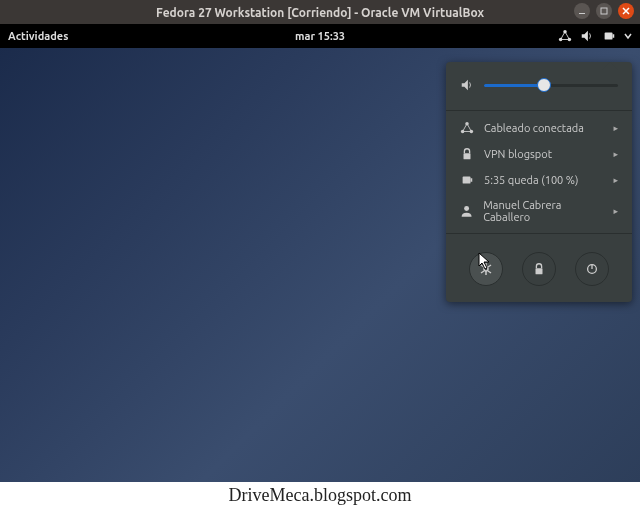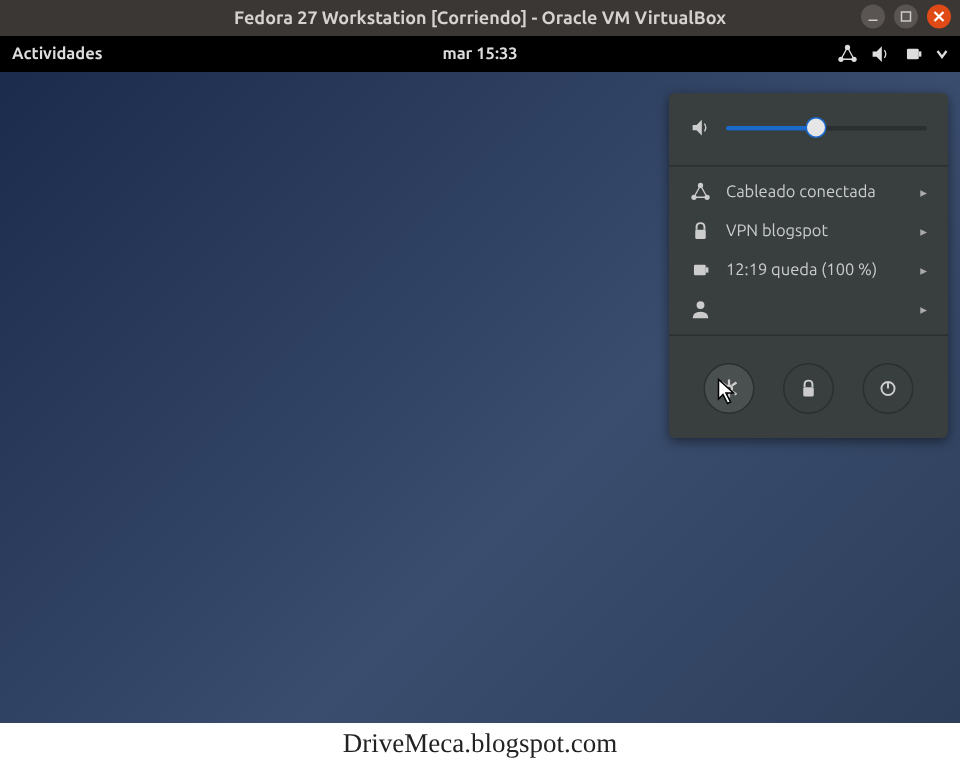--- a/index.html
+++ b/index.html
@@ -111,28 +111,29 @@
           <path d="M5 7 L5 5 Q5 2 8 2 Q11 2 11 5 L11 7" stroke="#ccc" fill="none" stroke-width="1.5"></path>
         </svg>
       <span>VPN blogspot</span>
       <span class="chevron">▸</span>
     </div>
     <div class="menu-item">
       <svg class="icon16" viewBox="0 0 16 16" fill="#ccc">
           <rect x="3" y="4" width="9" height="8" rx="1"></rect>
           <rect x="12" y="6" width="2" height="4"></rect>
         </svg>
-      <span>12:19 queda (100 %)</span>
+      <span>5:35 queda (100 %)</span>
       <span class="chevron">▸</span>
     </div>
     <div class="menu-item">
       <svg class="icon16" viewBox="0 0 16 16" fill="#ccc">
           <circle cx="8" cy="5" r="3"></circle>
           <path d="M2 15 Q2 10 8 10 Q14 10 14 15 Z"></path>
         </svg>
+      <span>Manuel Cabrera Caballero</span>
       <span class="chevron">▸</span>
     </div>
     <div class="menu-sep"></div>
     <div class="action-row">
       <div class="action-btn hover">
         <svg width="16" height="16" viewBox="0 0 16 16">
             <path d="M8 2 L8 6 M8 10 L8 14 M3 4 L6 6 M10 10 L13 12 M13 4 L10 6 M6 10 L3 12" stroke="#ccc" stroke-width="1.5"></path>
             <circle cx="8" cy="8" r="2" fill="none" stroke="#ccc" stroke-width="1.5"></circle>
           </svg>
       </div>

